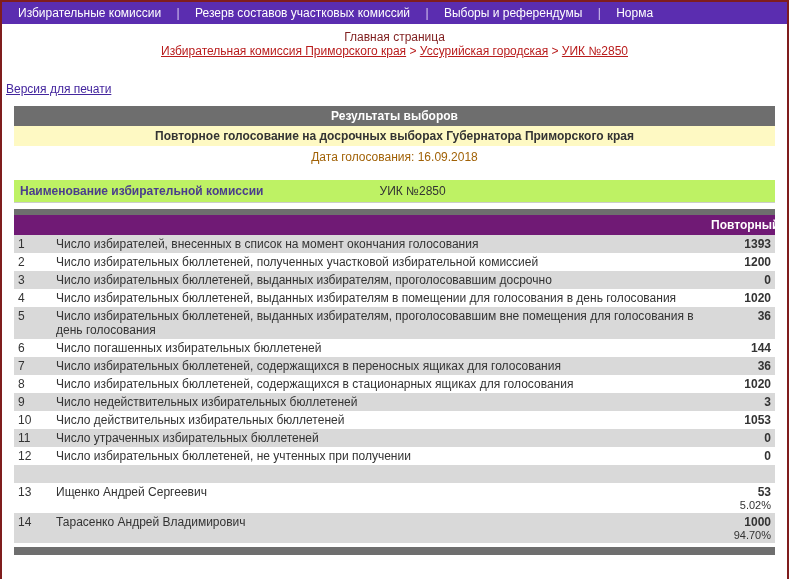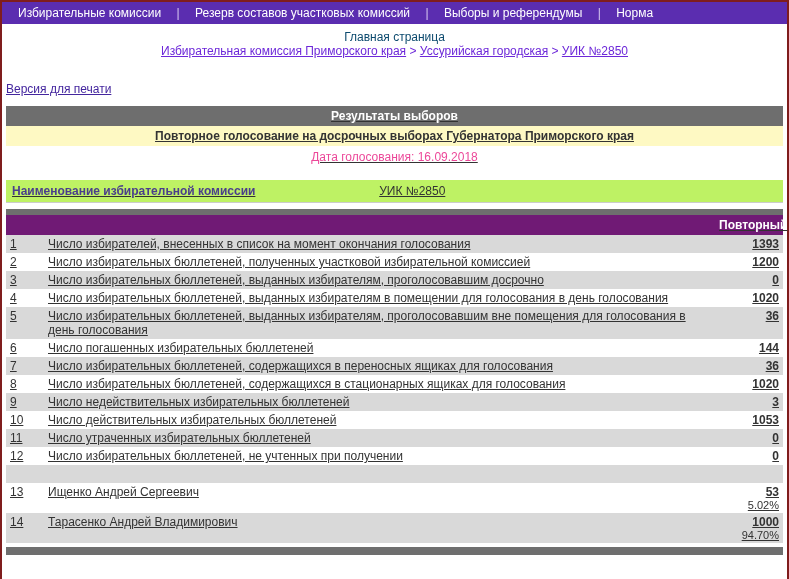--- a/index.html
+++ b/index.html
@@ -31,50 +31,50 @@
   }
   .topbar .sep {
     color: #d6c7f0;
     padding: 0 4px;
   }
   .header-area {
     text-align: center;
     padding: 6px 4px 2px;
     font-size: 12px;
   }
-  .header-area .main-page { color: #0c4a6e; }
-  .breadcrumb a, .bcsep { color: #6d28d9; }
+  .header-area .main-page { color: #7f1d1d; }
+  .breadcrumb a, .bcsep { color: #b91c1c; }
   .breadcrumb { padding-bottom: 8px; }
   .print-link {
     display: block;
     padding: 14px 0 10px 4px;
   }
   .print-link a {
     color: #44269e;
     text-decoration: underline;
   }
   a { text-decoration: underline; cursor: pointer; }
-  .content { padding: 0 4px; text-decoration: underline; }
+  .content { padding: 0 12px; }
   .band {
     background: #6e6e6e;
     color: #fff;
     text-align: center;
     padding: 3px 4px;
     font-weight: bold;
     font-size: 12px;
   }
   .band-light {
     background: #fef9c3;
     color: #333;
     text-align: center;
     padding: 3px 4px;
     font-weight: bold;
   }
   .band-date {
-    color: #ec4899;
+    color: #a16207;
     text-align: center;
     padding: 4px;
     font-size: 12px;
   }
   .comm-row {
     display: flex;
     background: #bef264;
     padding: 4px 6px;
     font-weight: bold;
     color: #4a3d8c;

